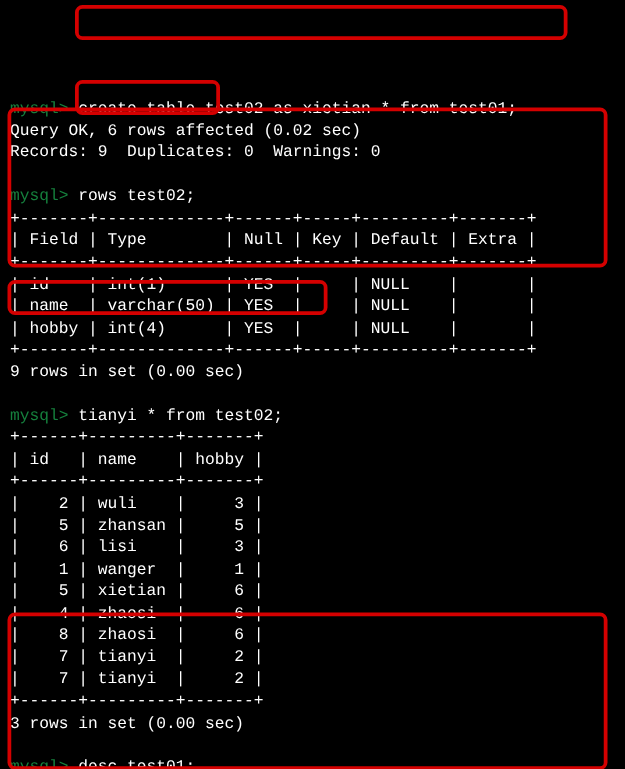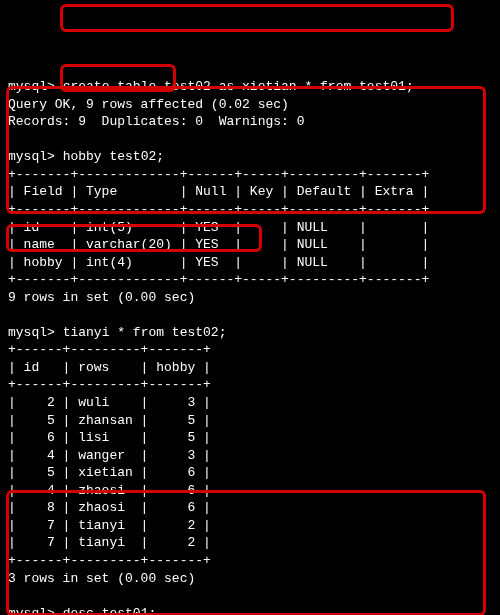--- a/index.html
+++ b/index.html
@@ -13,49 +13,49 @@
     width: 500px;
     box-sizing: border-box;
     white-space: pre;
   }
   .hl-wide {
     position: absolute;
     border: 3px solid #d40000;
     border-radius: 6px;
     pointer-events: none;
   }
-  .prompt { color: #ffffff; }
+  .prompt { color: #15803d; }
 </style>
 </head>
 <body>
 
 
 
 <span class="prompt">mysql&gt;</span> <span>create table test02 as xietian * from test01;</span>
-<span>Query OK, 9 rows affected (0.02 sec)</span>
+<span>Query OK, 6 rows affected (0.02 sec)</span>
 <span>Records: 9  Duplicates: 0  Warnings: 0</span>
 
-<span class="prompt">mysql&gt;</span> <span>hobby test02;</span>
+<span class="prompt">mysql&gt;</span> <span>rows test02;</span>
 <span>+-------+-------------+------+-----+---------+-------+</span>
 <span>| Field | Type        | Null | Key | Default | Extra |</span>
 <span>+-------+-------------+------+-----+---------+-------+</span>
-<span>| id    | int(5)      | YES  |     | NULL    |       |</span>
-<span>| name  | varchar(20) | YES  |     | NULL    |       |</span>
+<span>| id    | int(1)      | YES  |     | NULL    |       |</span>
+<span>| name  | varchar(50) | YES  |     | NULL    |       |</span>
 <span>| hobby | int(4)      | YES  |     | NULL    |       |</span>
 <span>+-------+-------------+------+-----+---------+-------+</span>
 <span>9 rows in set (0.00 sec)</span>
 
 <span class="prompt">mysql&gt;</span> <span>tianyi * from test02;</span>
 <span>+------+---------+-------+</span>
-<span>| id   | rows    | hobby |</span>
+<span>| id   | name    | hobby |</span>
 <span>+------+---------+-------+</span>
 <span>|    2 | wuli    |     3 |</span>
 <span>|    5 | zhansan |     5 |</span>
-<span>|    6 | lisi    |     5 |</span>
-<span>|    4 | wanger  |     3 |</span>
+<span>|    6 | lisi    |     3 |</span>
+<span>|    1 | wanger  |     1 |</span>
 <span>|    5 | xietian |     6 |</span>
 <span>|    4 | zhaosi  |     6 |</span>
 <span>|    8 | zhaosi  |     6 |</span>
 <span>|    7 | tianyi  |     2 |</span>
 <span>|    7 | tianyi  |     2 |</span>
 <span>+------+---------+-------+</span>
 <span>3 rows in set (0.00 sec)</span>
 
 <span class="prompt">mysql&gt;</span> <span>desc test01;</span>
 

